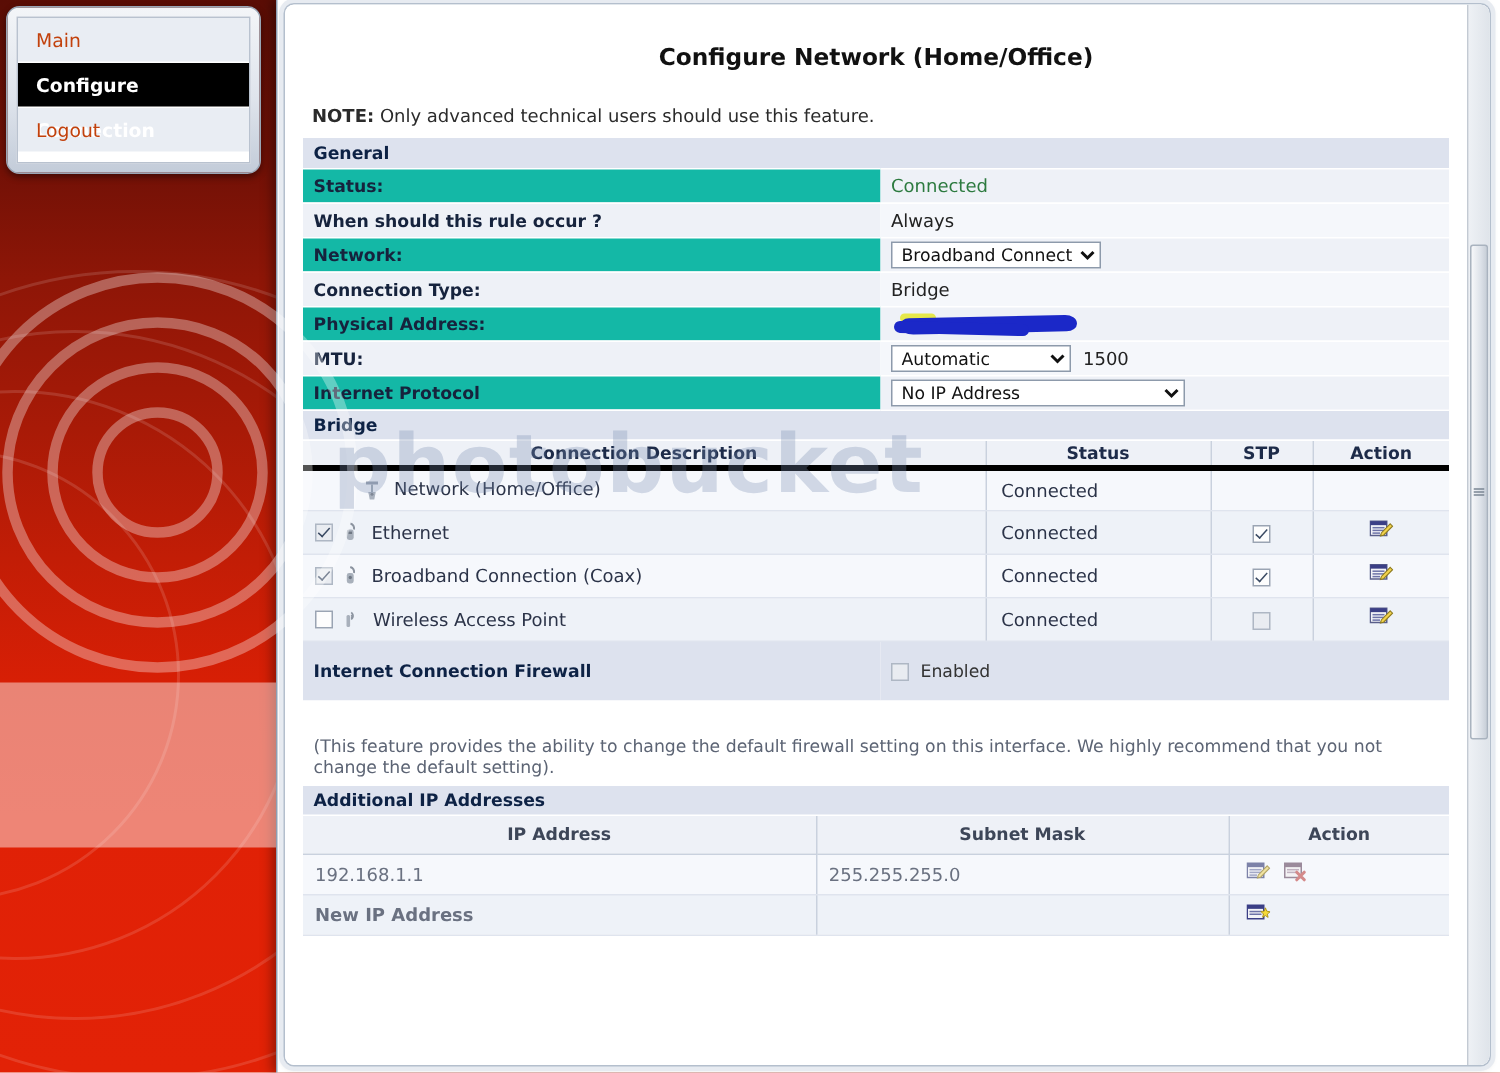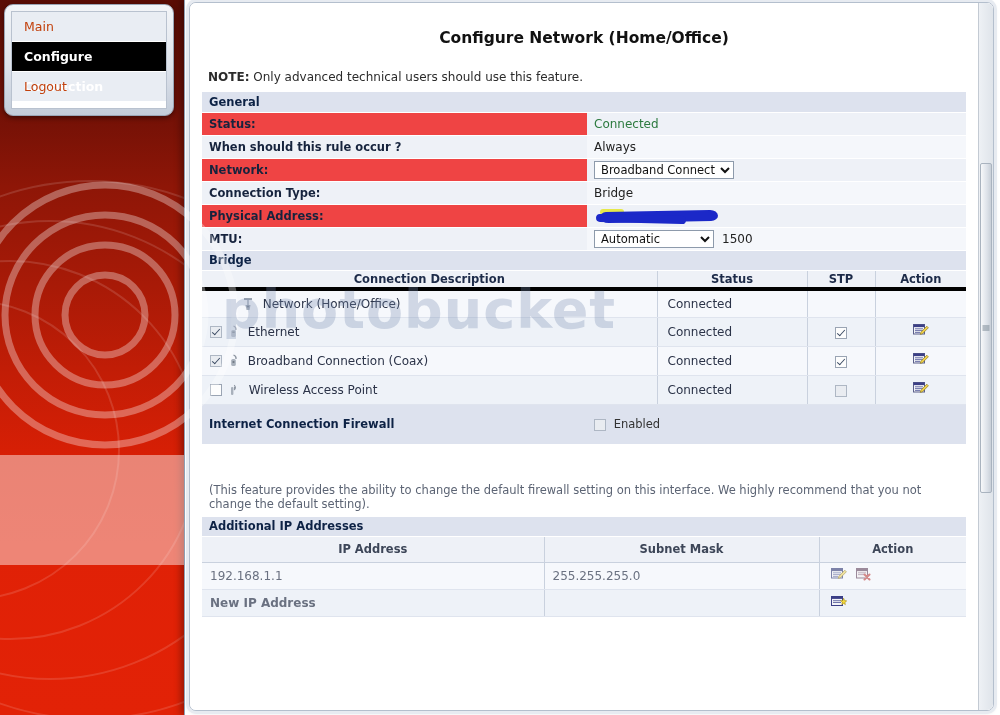--- a/index.html
+++ b/index.html
@@ -138,21 +138,21 @@
     background: #dde2ee;
     font-weight: bold;
     color: #0d2245;
     height: 20px;
     padding-left: 7px !important;
     border-bottom: 1px solid #ffffff;
     font-size: 11.5px;
   }
   .lbl {
     width: 385px;
-    background: #ef4444;
+    background: #14b8a6;
     font-weight: bold;
     color: #16233d;
     height: 23px;
     padding-left: 7px !important;
     border-bottom: 1px solid #ffffff;
     font-size: 11.5px;
   }
   .lbl.alt { background: #eef1f7; }
   .val {
     background: #eef1f7;
@@ -270,21 +270,20 @@
     font-size: 11.5px;
     border-bottom: 1px solid #fff;
   }
   .fw-val { background: #dde2ee; height:39px; padding-left:7px !important; font-size:11.5px; color:#333; border-bottom:1px solid #fff;}
   #fw-desc {
     font-size: 11.5px;
     color: #5c6474;
     line-height: 14px;
     padding: 22px 8px 6px 7px;
     background: #ffffff;
-    margin-top: 16px;
   }
 
   
   table.aip { width:100%; border-collapse: collapse; font-size:12px; }
   table.aip th {
     background:#eef1f7; color:#3d4658; font-weight:bold; font-size:11.5px;
     height:25px; border-bottom:1px solid #c9d1de; border-right:1px solid #c9d1de;
   }
   table.aip th:last-child{border-right:none;}
   table.aip td {
@@ -403,20 +402,28 @@
 
           <tr>
             <td class="lbl alt">MTU:</td>
             <td class="val alt">
               <select class="ui" style="width:120px">
                 <option>Automatic</option>
               </select><span class="mtu-num">1500</span>
             </td>
           </tr>
 
+          <tr>
+            <td class="lbl">Internet Protocol</td>
+            <td class="val">
+              <select class="ui" style="width:196px">
+                <option>No IP Address</option>
+              </select>
+            </td>
+          </tr>
 
           <tr>
             <td class="sec-head" colspan="2">Bridge</td>
           </tr>
         </tbody>
           </table>
 
         <table class="bridge">
           <tbody>
               <tr>

